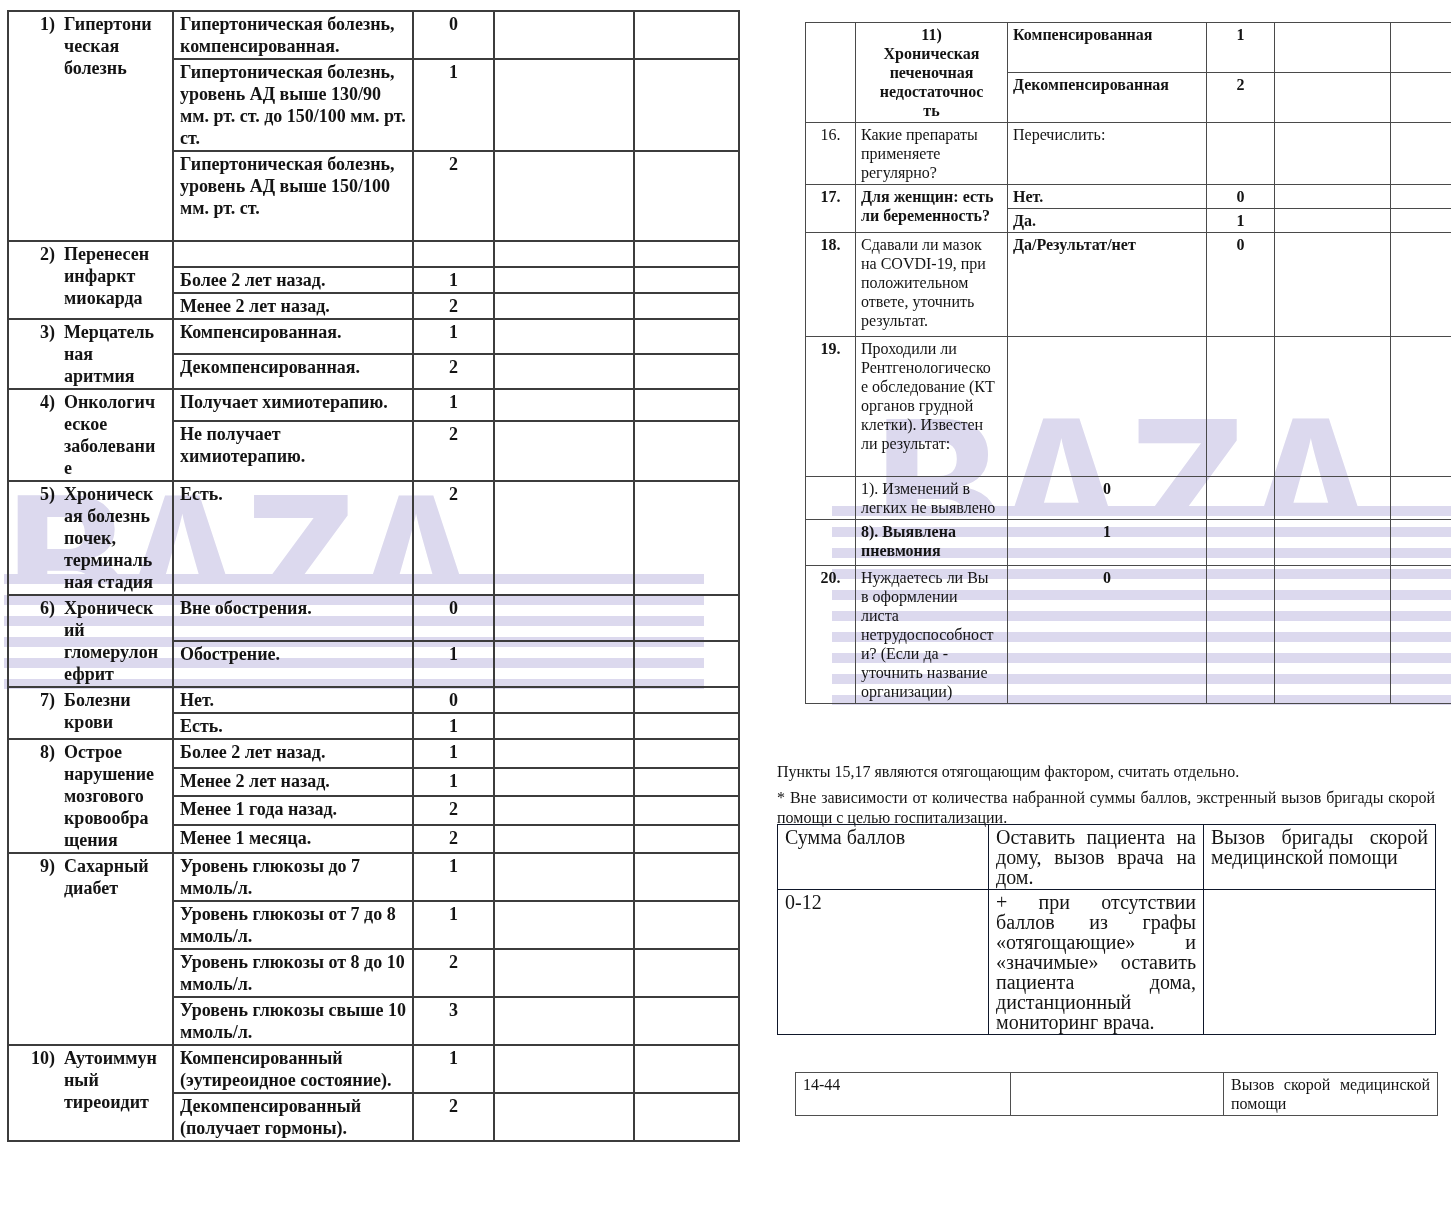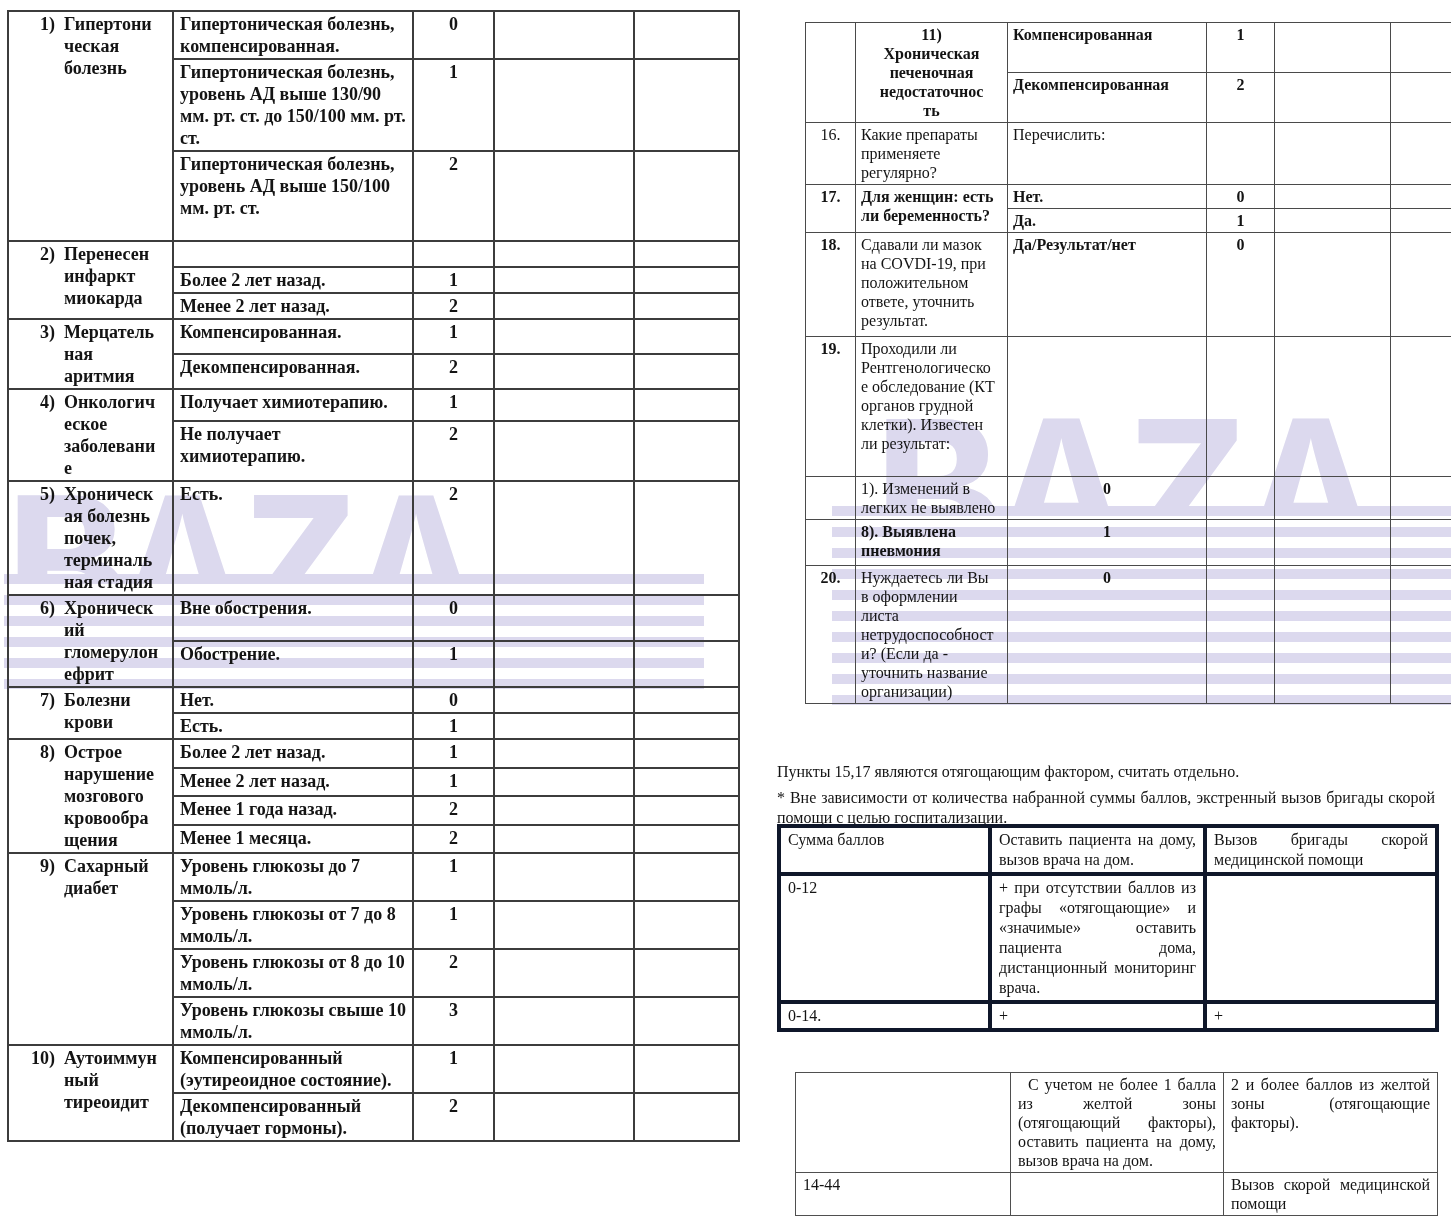--- a/index.html
+++ b/index.html
@@ -40,21 +40,21 @@
   .r11{width:108px;margin:0 auto;text-align:center;font-weight:bold;overflow-wrap:anywhere;}
   .rt-opt{padding-left:8px;overflow-wrap:anywhere;}
   .rt-score{text-align:center;}
   .rt-center{text-align:center;}
   
   #notes{left:777px;top:762px;width:658px;font-size:16px;line-height:20px;}
   #note-asterisk{margin-top:6px;text-align:justify;}
   
   #sum-table{left:777px;top:824px;}
   .sum-tbl{width:658px;}
-  .sum-tbl td{border:4px solid #0f172a;font-size:16px;line-height:20px;padding:2px 7px;}
+  .sum-tbl td{border:1px solid #0f172a;font-size:20px;line-height:20px;padding:2px 7px;}
   #yellow-table{left:795px;top:1072px;}
   .yellow-tbl{width:642px;}
   .yellow-tbl td{border:1px solid #4f4f4f;font-size:16px;line-height:19px;padding:2px 7px;}
   .just{text-align:justify;border-radius:11px;}
   .ind{text-indent:10px;}
 </style>
 </head>
 <body>
 
 <div class="watermark wm-left">
@@ -413,42 +413,32 @@
         <tr>
           <td class="sum-c0">Сумма баллов</td>
           <td class="sum-c1 just">Оставить пациента на дому, вызов врача на дом.</td>
           <td class="sum-c2 just">Вызов бригады скорой медицинской помощи</td>
         </tr>
         <tr>
           <td class="sum-c0">0-12</td>
           <td class="sum-c1 just">+ при отсутствии баллов из графы «отягощающие» и «значимые» оставить пациента дома, дистанционный мониторинг врача.</td>
           <td class="sum-c2 just"></td>
         </tr>
-        <tr>
-          <td class="sum-c0">0-14.</td>
-          <td class="sum-c1 just">+</td>
-          <td class="sum-c2 just">+</td>
-        </tr>
       </tbody>
   </table>
 </div>
 
 <div id="yellow-table" class="layer">
   <table class="yellow-tbl">
     <colgroup>
         <col style="width:215px">
         <col style="width:213px">
         <col style="width:214px">
       </colgroup>
     <tbody id="yellow-body">
         <tr>
-          <td class="yellow-c0"></td>
-          <td class="yellow-c1 just ind">С учетом не более 1 балла из желтой зоны (отягощающий факторы), оставить пациента на дому, вызов врача на дом.</td>
-          <td class="yellow-c2 just">2 и более баллов из желтой зоны (отягощающие факторы).</td>
-        </tr>
-        <tr>
           <td class="yellow-c0">14-44</td>
           <td class="yellow-c1 just"></td>
           <td class="yellow-c2 just">Вызов скорой медицинской помощи</td>
         </tr>
       </tbody>
   </table>
 </div>
 
 </body></html>

